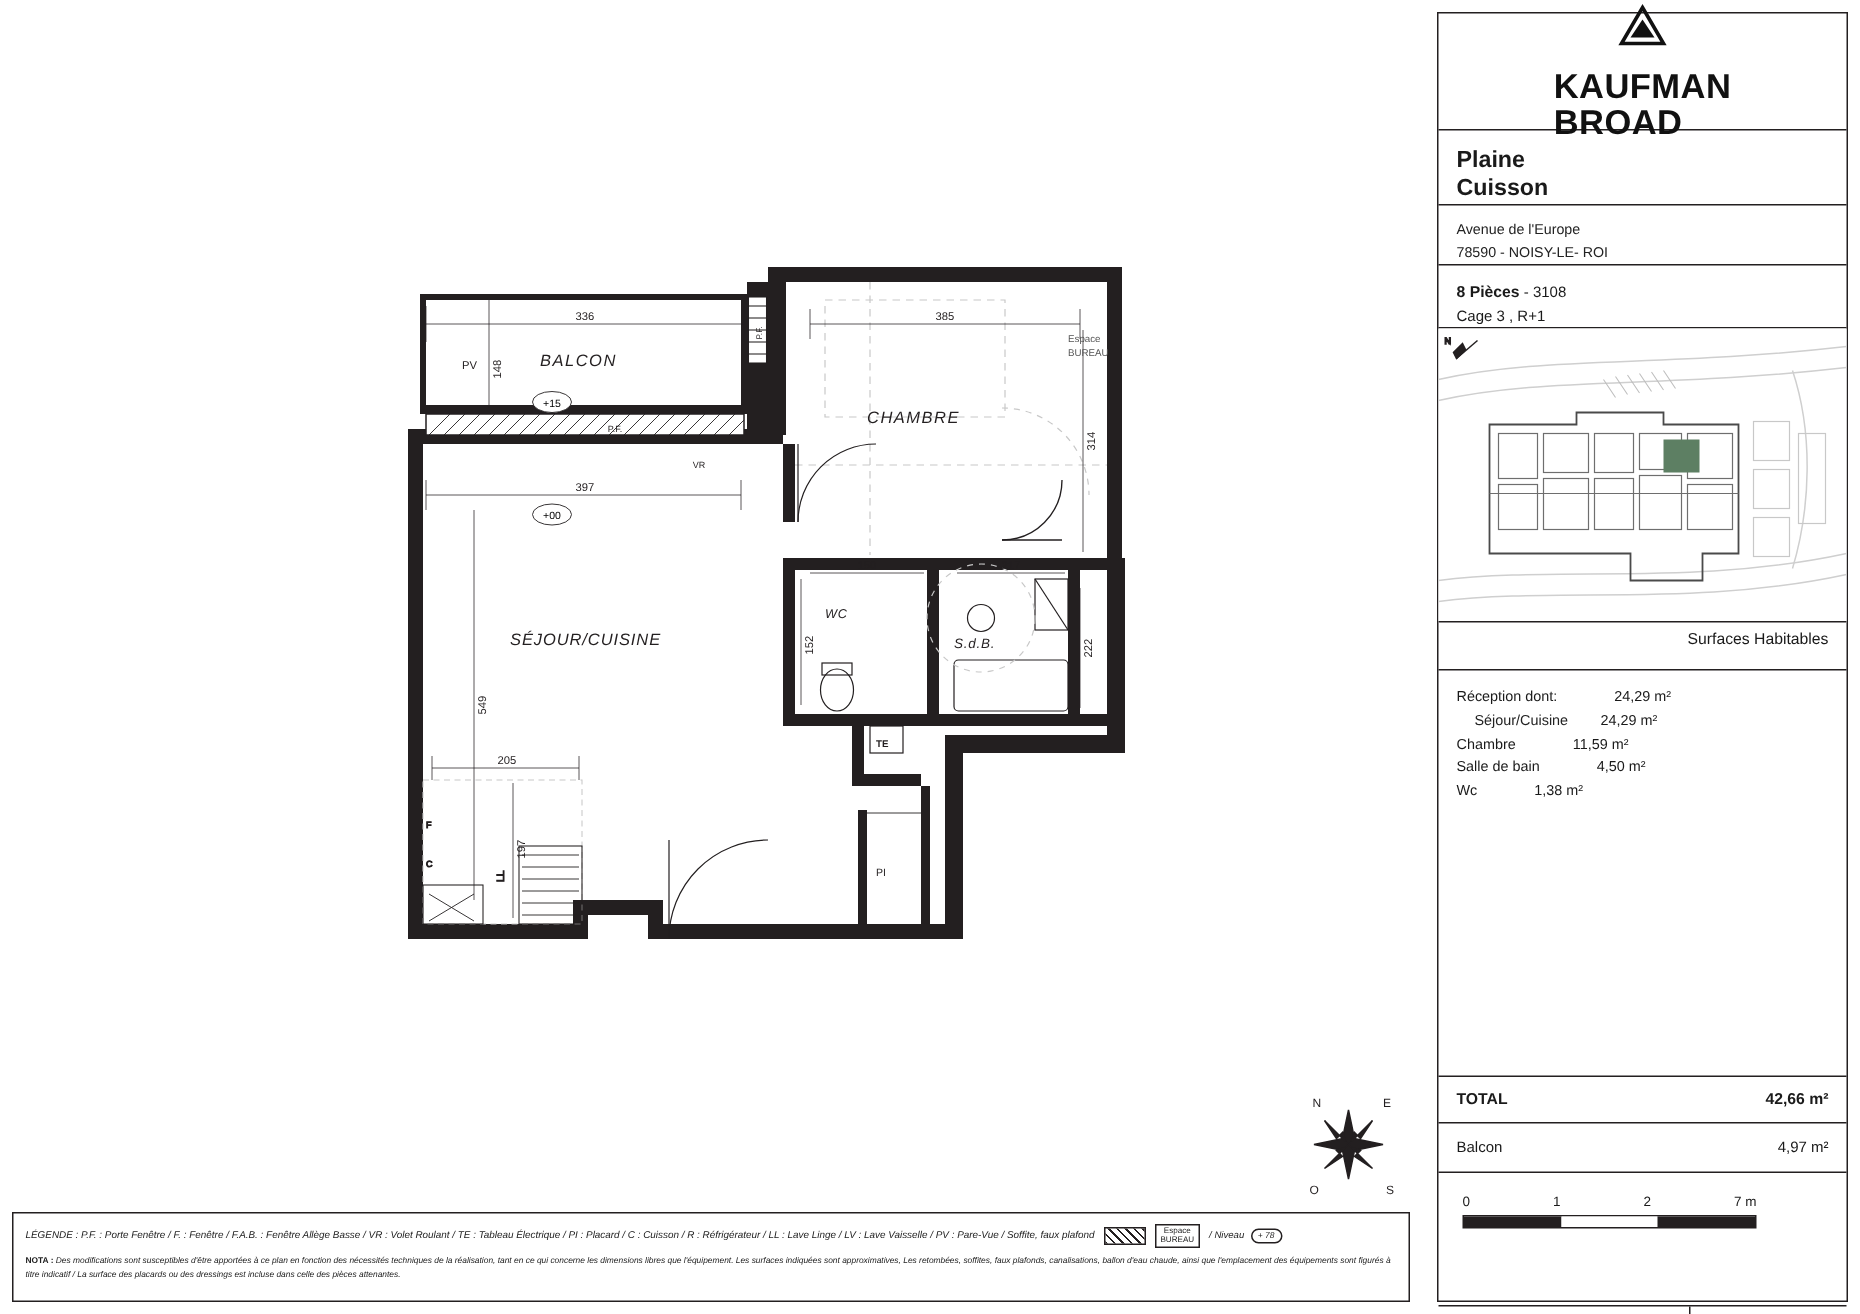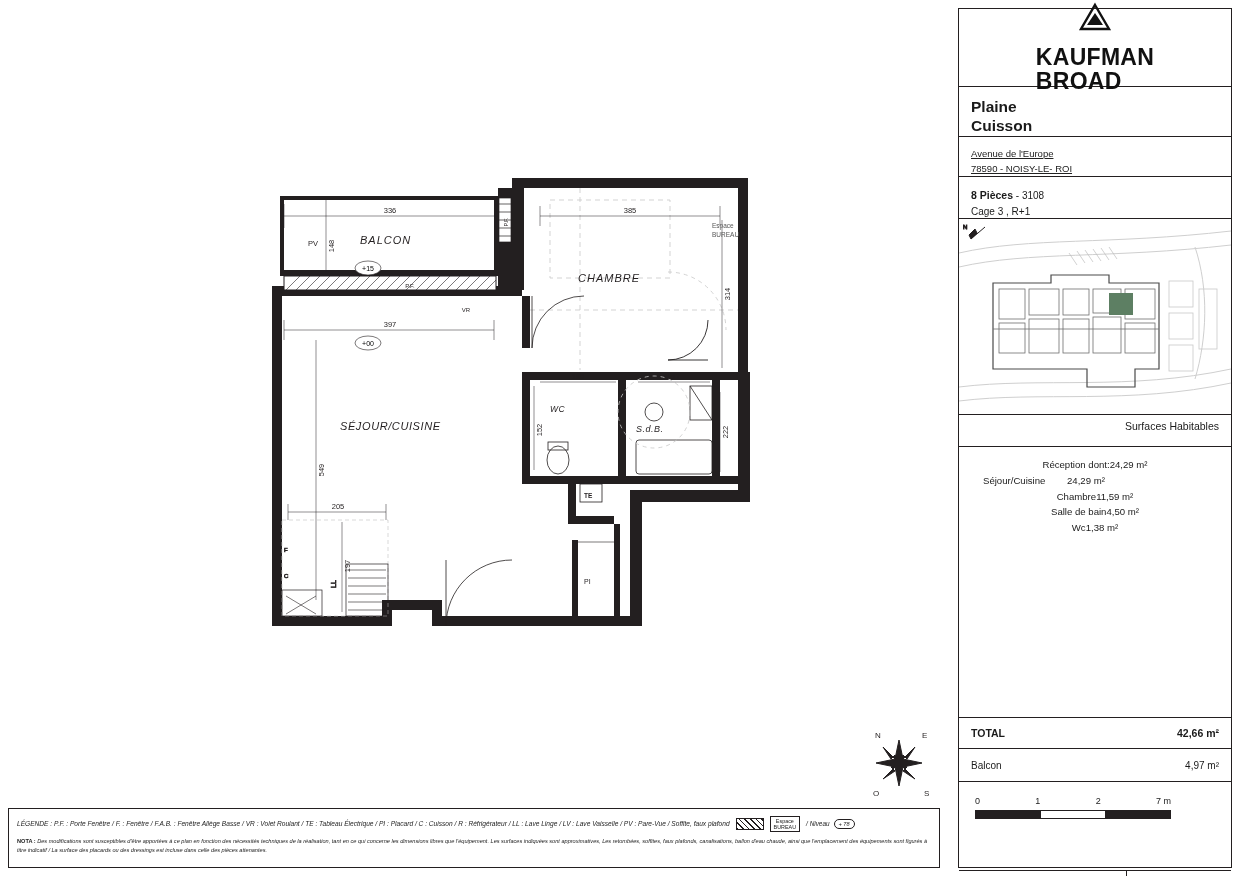--- a/index.html
+++ b/index.html
@@ -15,28 +15,28 @@
     position:absolute;left:958px;top:8px;width:274px;height:860px;
     border:1px solid #231f20;box-sizing:border-box;
   }
   .panel-sec{border-bottom:1px solid #231f20;box-sizing:border-box;padding:10px 12px;}
   .logo-sec{height:78px;display:flex;align-items:center;justify-content:center;gap:10px;flex-direction:column;}
   .logo-mark{width:34px;height:34px;position:relative;flex:0 0 auto;}
   .logo-mark svg{display:block;}
   .logo-text{font-weight:bold;font-size:23px;line-height:1.02;letter-spacing:.3px;color:#111;}
   .prog-sec{height:50px;}
   .prog-name{font-weight:bold;font-size:15.5px;line-height:1.25;}
-  .addr-sec{height:40px;font-size:9.5px;line-height:1.55;color:#222;text-decoration:underline;}
+  .addr-sec{height:40px;font-size:9.5px;line-height:1.55;color:#222;}
   .lot-sec{height:42px;font-size:10px;line-height:1.6;}
   .lot-sec b{font-size:10.5px;}
   .map-sec{height:196px;padding:0;position:relative;overflow:hidden;background:#fff;}
   .map-svg{position:absolute;inset:0;}
   .surf-head{height:26px;padding:5px 12px 0 12px;text-align:right;font-size:10.5px;border-bottom:1px solid #231f20;}
   .surf-body{height:250px;padding:10px 12px;font-size:9.6px;line-height:1.65;border-bottom:1px solid #231f20;}
-  .srow{display:flex;justify-content:center;}
+  .srow{display:flex;justify-content:flex-start;gap:38px;}
   .srow .lbl{white-space:nowrap;}
   .srow .val{white-space:nowrap;}
   .sub{padding-left:12px;color:#222;}
   .sub-mid{position:absolute;left:96px;}
   .subrow{position:relative;display:flex;justify-content:space-between;}
   .total-sec{height:30px;display:flex;align-items:center;justify-content:space-between;font-size:10.5px;font-weight:bold;padding:0 12px;border-bottom:1px solid #231f20;}
   .balcon-sec{height:32px;display:flex;align-items:center;justify-content:space-between;font-size:10px;padding:0 12px;border-bottom:1px solid #231f20;}
   .scale-sec{height:74px;padding:14px 16px 0 16px;border-bottom:1px solid #231f20;position:relative;}
   .scale-nums{display:flex;justify-content:space-between;font-size:9px;margin-bottom:4px;width:196px;}
   .scale-bar{width:196px;height:9px;display:flex;border:1px solid #231f20;box-sizing:border-box;}

